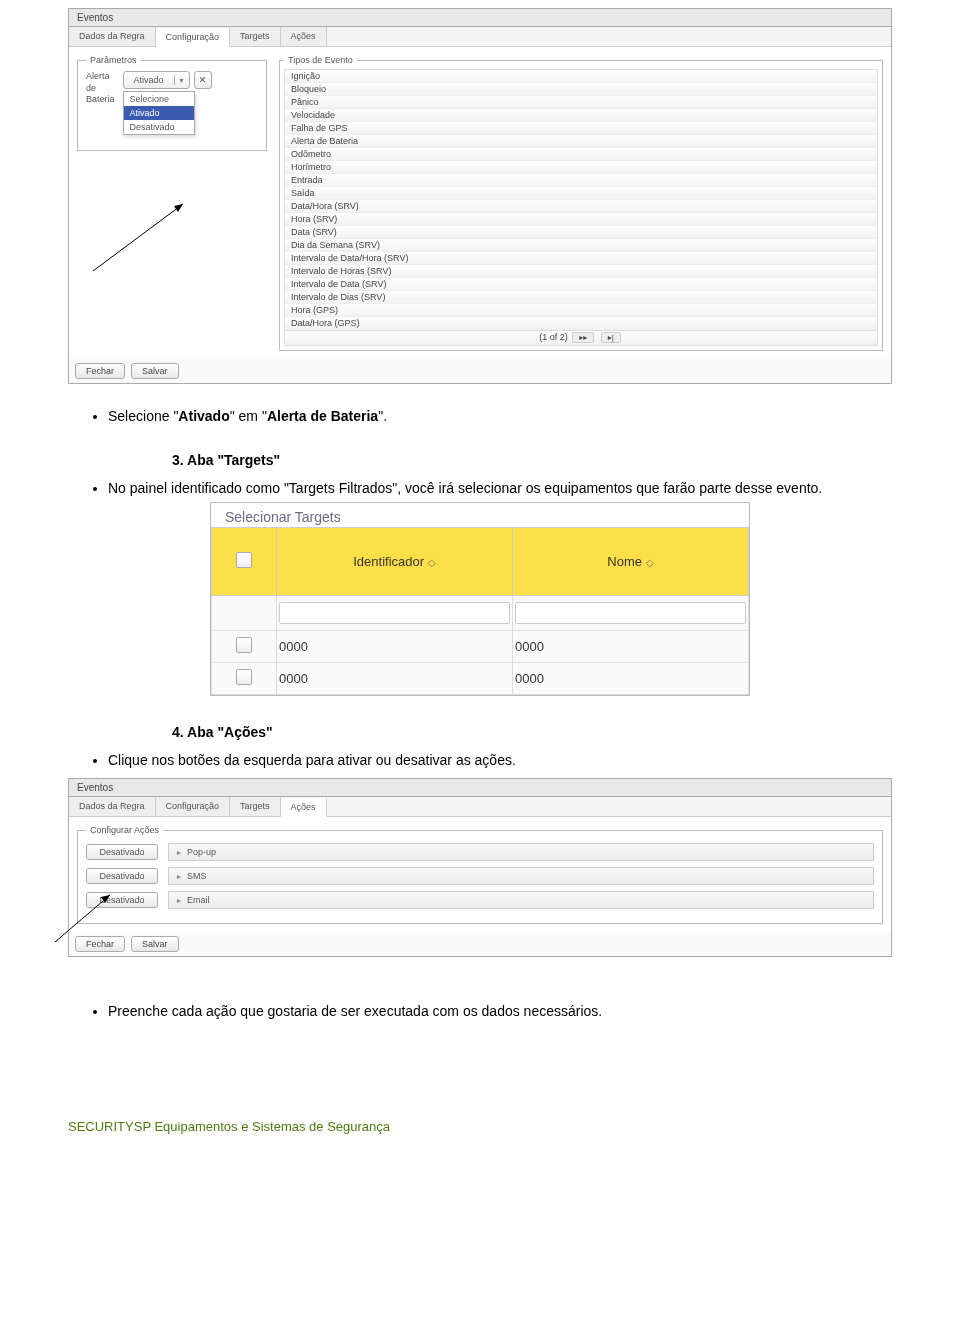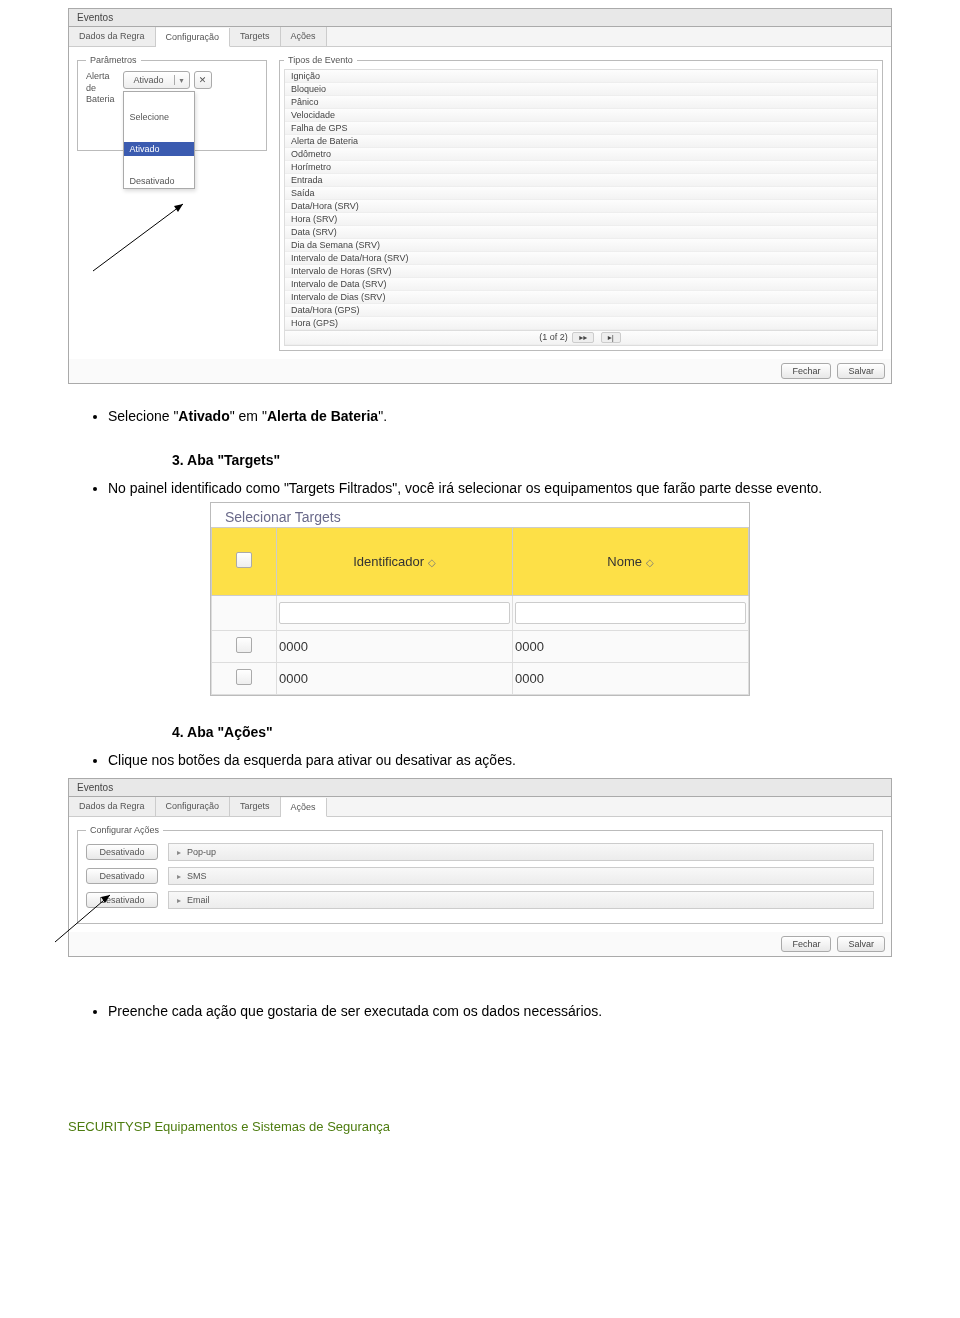--- a/index.html
+++ b/index.html
@@ -18,31 +18,31 @@
   fieldset { border: 1px solid #bbb; padding: 6px 8px 8px 8px; font-size: 9px; color: #555; }
   fieldset legend { padding: 0 4px; font-size: 9px; color: #555; }
 
   .params-row { display: flex; gap: 8px; align-items: flex-start; }
   .params-label { font-size: 9px; color: #555; line-height: 1.3; }
   .dropdown-wrap { display: flex; gap: 4px; position: relative; }
   .dd-btn { display: flex; align-items: center; background: linear-gradient(#fff,#eee); border: 1px solid #aaa; border-radius: 3px; height: 18px; }
   .dd-btn .dd-text { padding: 0 10px; font-size: 9px; border-right: 1px solid #aaa; }
   .dd-btn .dd-caret { width: 14px; text-align: center; font-size: 8px; color: #777; }
   .dd-list { position: absolute; top: 20px; left: 0; border: 1px solid #aaa; background: #fff; width: 72px; box-shadow: 1px 2px 4px rgba(0,0,0,.15); }
-  .dd-list div { padding: 2px 6px; font-size: 9px; margin-top: 18px; }
+  .dd-list div { padding: 2px 6px; font-size: 9px; }
   .dd-list .sel { background: #3b5bb0; color: #fff; }
   .x-btn { width: 18px; height: 18px; border: 1px solid #aaa; border-radius: 3px; background: linear-gradient(#fff,#eee); font-size: 9px; text-align: center; line-height: 16px; color: #555; }
 
   .fs-events { flex: 1; padding: 4px; }
   .ev-list { border: 1px solid #ddd; }
   .ev-list div { border-bottom: 1px solid #eee; padding: 1px 6px; font-size: 9px; color: #444; background: linear-gradient(#fdfdfd,#f3f3f3); }
   .pager { text-align: center; padding: 2px; font-size: 9px; color: #555; background: #f7f7f7; border-top: 1px solid #ddd; }
   .pager .pg-btn { display: inline-block; border: 1px solid #ccc; border-radius: 2px; padding: 0 6px; margin: 0 2px; background: #eee; font-size: 8px; }
 
-  .btnrow { display: flex; justify-content: flex-end; gap: 6px; padding: 4px 6px; background: #fafafa; }
+  .btnrow { display: flex; gap: 6px; padding: 4px 6px; background: #fafafa; }
   .btn-small { border: 1px solid #aaa; border-radius: 3px; background: linear-gradient(#fff,#e8e8e8); padding: 2px 10px; font-size: 9px; color: #444; }
 
   
   .arrow1 { position: relative; height: 0; }
   .arrow1 svg { position: absolute; }
 
   
   .doc { margin: 24px 68px 0 68px; font-family: Verdana, sans-serif; font-size: 14px; }
   ul.bullets { list-style: disc; margin-left: 40px; }
   ul.bullets li { margin-bottom: 6px; }
@@ -122,22 +122,22 @@
           <div>Entrada</div>
           <div>Saída</div>
           <div>Data/Hora (SRV)</div>
           <div>Hora (SRV)</div>
           <div>Data (SRV)</div>
           <div>Dia da Semana (SRV)</div>
           <div>Intervalo de Data/Hora (SRV)</div>
           <div>Intervalo de Horas (SRV)</div>
           <div>Intervalo de Data (SRV)</div>
           <div>Intervalo de Dias (SRV)</div>
+          <div>Hora (GPS)</div>
           <div>Data/Hora (GPS)</div>
-          <div>Hora (GPS)</div>
           <div class="pager">
             <span>(1 of 2)</span>
             <span class="pg-btn">▸▸</span>
             <span class="pg-btn">▸|</span>
           </div>
         </div>
       </fieldset>
     </div>
     <div class="btnrow">
       <div class="btn-small">Fechar</div>

